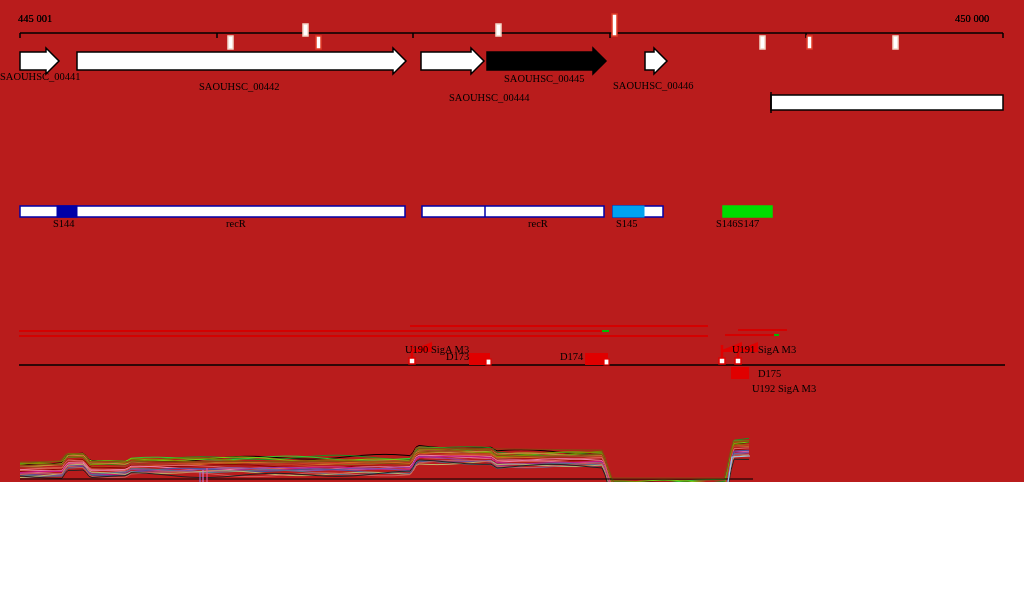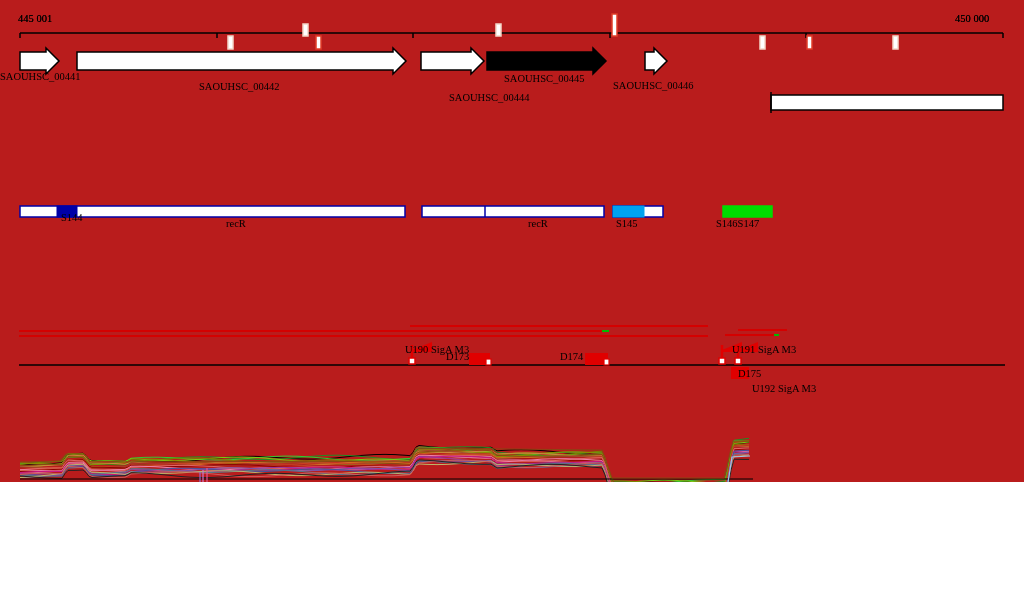--- a/index.html
+++ b/index.html
@@ -133,25 +133,25 @@
   <div class="lbl" style="left:18px;top:13px">445 001</div>
   <div class="lbl" style="left:955px;top:13px">450 000</div>
   <div id="labels">
       <div class="lbl" style="left: 18px; top: 13px;">445 001</div>
       <div class="lbl" style="left: 955px; top: 13px;">450 000</div>
       <div class="lbl" style="left: 0px; top: 71px; text-align: center;">SAOUHSC_00441</div>
       <div class="lbl" style="left: 199px; top: 81px;">SAOUHSC_00442</div>
       <div class="lbl" style="left: 413px; top: 92px; margin-left: 36px;">SAOUHSC_00444</div>
       <div class="lbl" style="left: 504px; top: 73px;">SAOUHSC_00445</div>
       <div class="lbl" style="left: 613px; top: 80px;">SAOUHSC_00446</div>
-      <div class="lbl" style="left: 53px; top: 212px; margin-left: 8px;">S144</div>
+      <div class="lbl" style="left: 53px; top: 218px;">S144</div>
       <div class="lbl" style="left: 226px; top: 218px;">recR</div>
       <div class="lbl" style="left: 528px; top: 218px;">recR</div>
       <div class="lbl" style="left: 616px; top: 218px;">S145</div>
       <div class="lbl" style="left: 716px; top: 218px;">S146S147</div>
       <div class="lbl" style="left: 405px; top: 344px;">U190 SigA M3</div>
       <div class="lbl" style="left: 732px; top: 344px;">U191 SigA M3</div>
       <div class="lbl" style="left: 752px; top: 345px; margin-top: 38px;">U192 SigA M3</div>
       <div class="lbl" style="left: 446px; top: 351px;">D173</div>
       <div class="lbl" style="left: 560px; top: 351px;">D174</div>
-      <div class="lbl" style="left: 708px; top: 368px; padding-left: 30px;">D175</div>
+      <div class="lbl" style="left: 728px; top: 368px; padding-left: 30px;">D175</div>
     </div>
 </div>
 
 </body></html>

